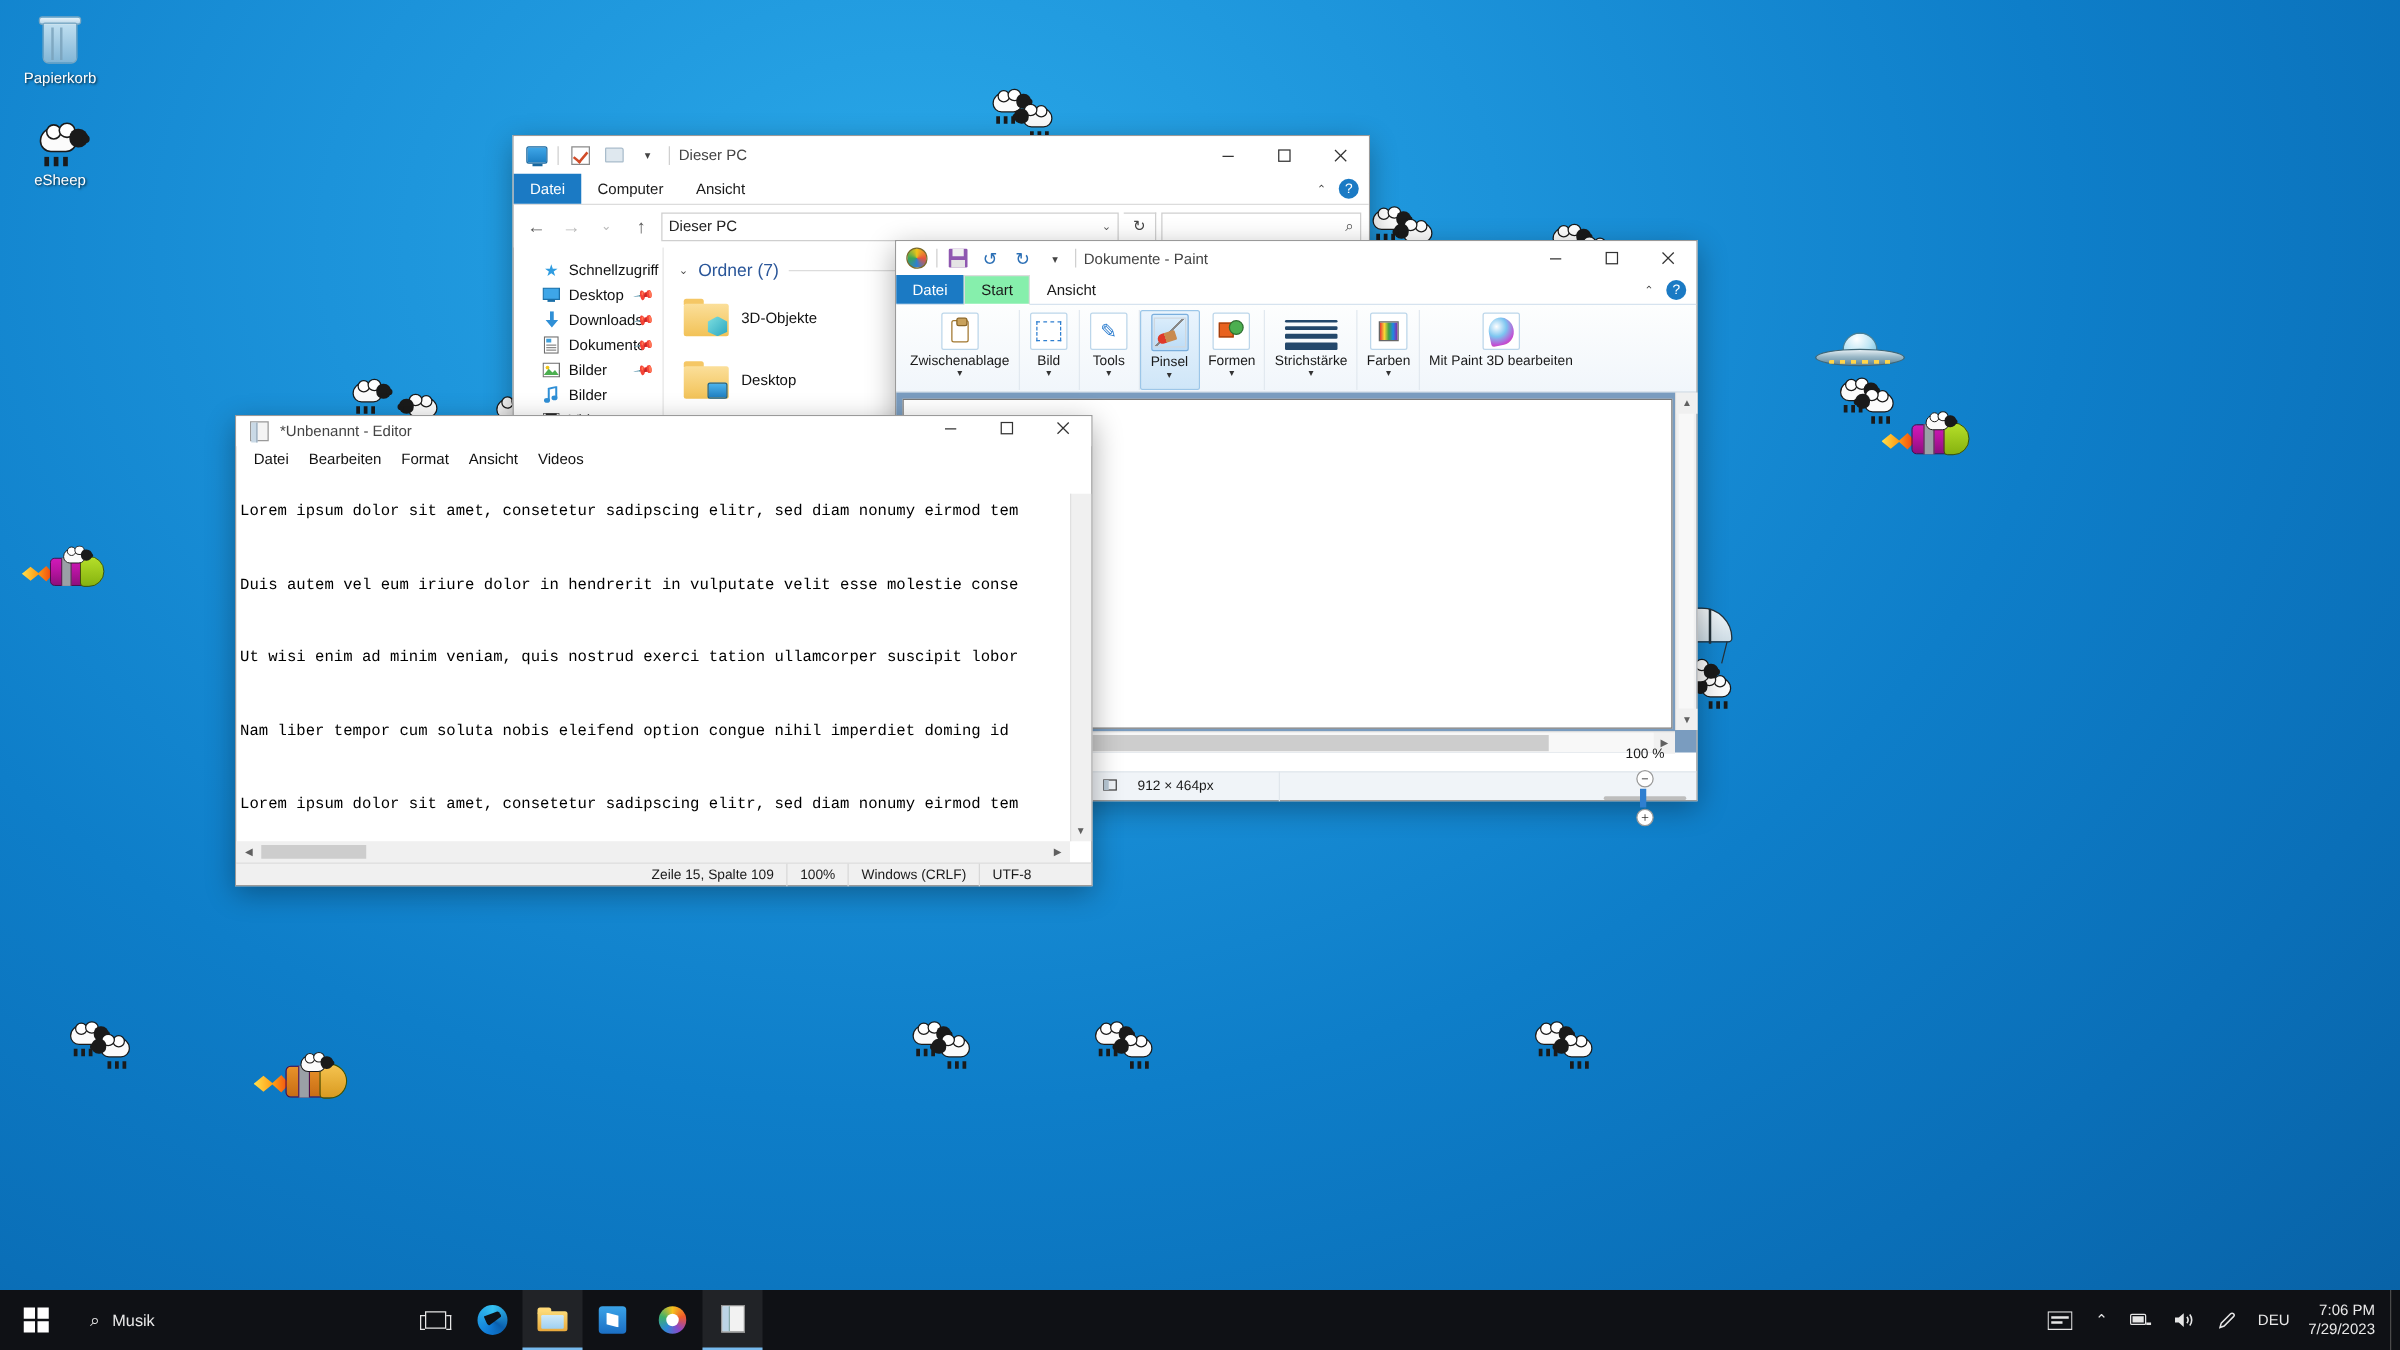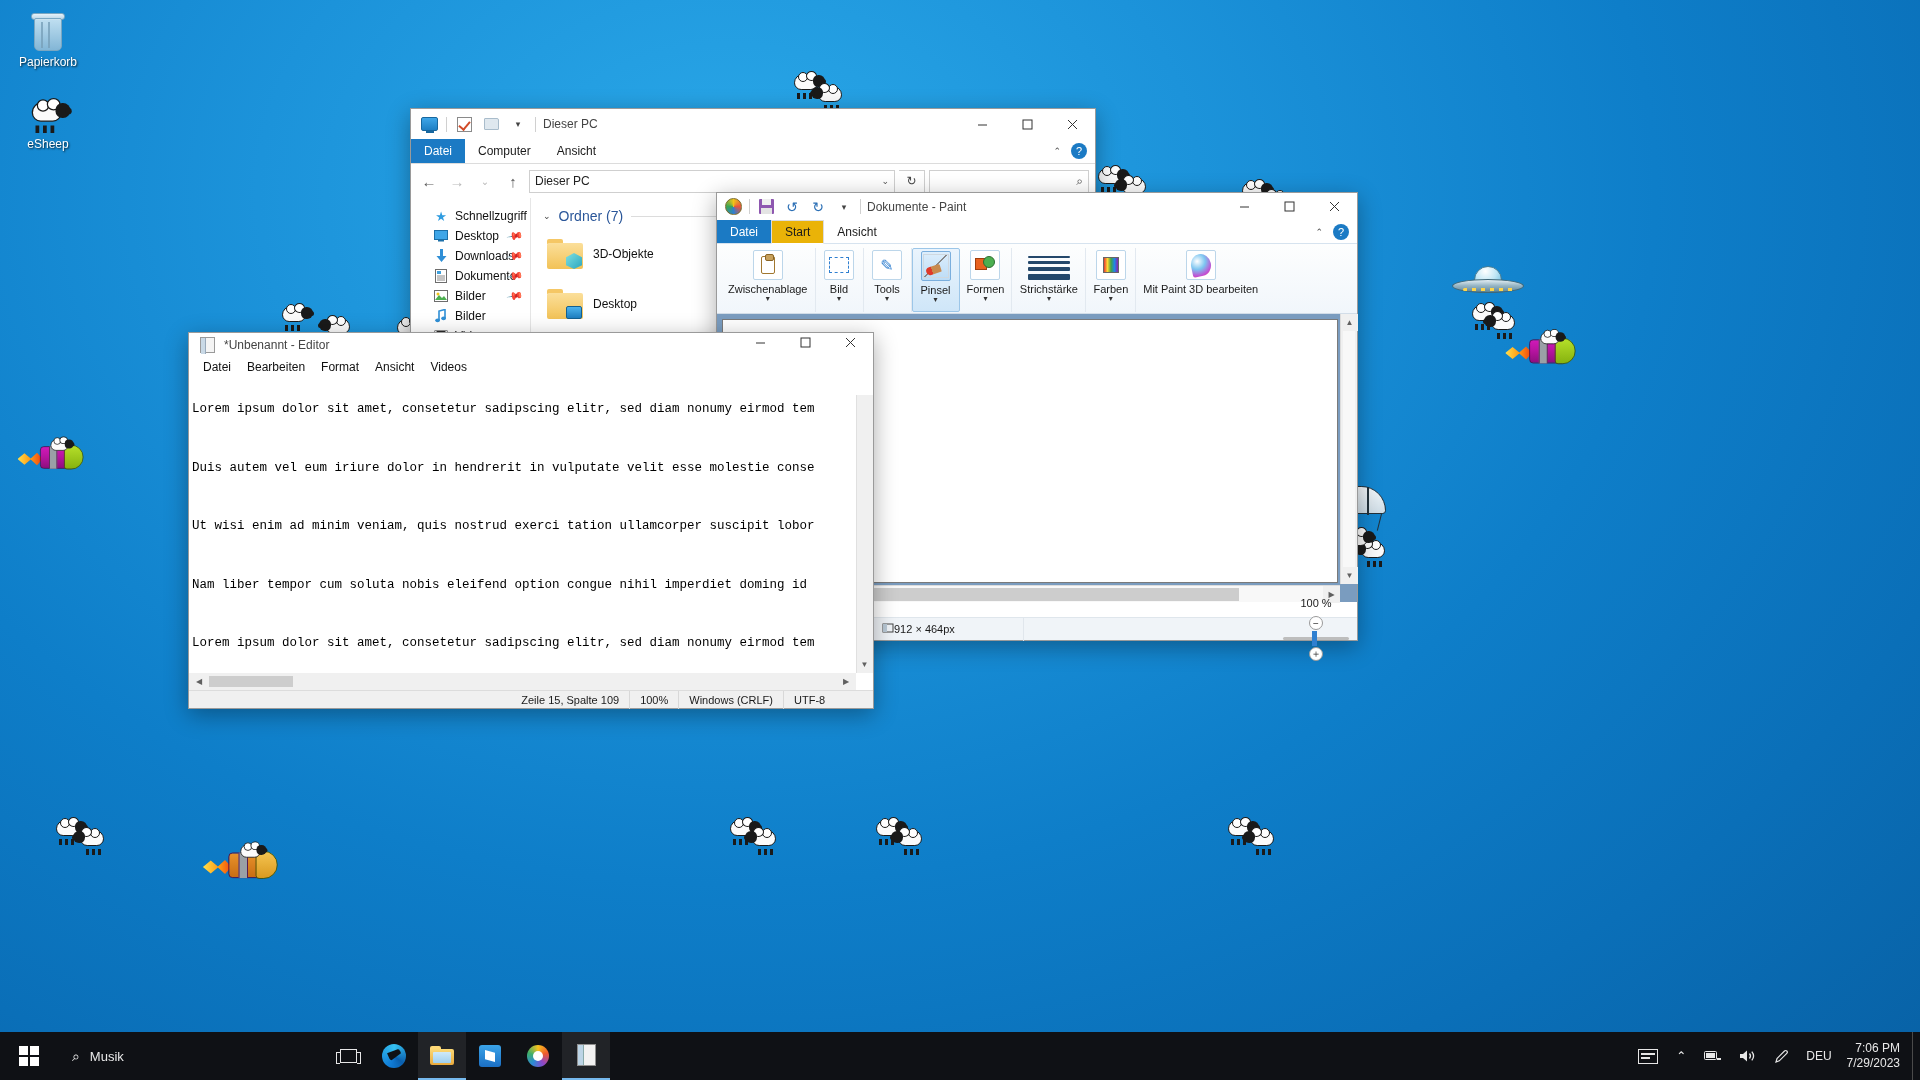--- a/index.html
+++ b/index.html
@@ -105,21 +105,21 @@
   .fldsm { width:15px; height:12px; background:#dfe8ef; border:1px solid #a9bccb; border-radius:1px 2px 1px 1px; }
   .vsep { width:1px; height:15px; background:#d0d0d0; }
   .caret { font-size:9px; color:#444; }
   .wtitle { font-size:12px; color:#444; }
 
   .ribbontabs { height:25px; display:flex; align-items:stretch; font-size:12px;
      border-bottom:1px solid #dcdcdc; background:#fff; }
   .rtab { padding:0 13px; display:flex; align-items:center; color:#1a1a1a; }
   .rtab.file { background:#1b7ac4; color:#fff; }
   .rtab.active { border:1px solid #dcdcdc; border-bottom:1px solid #fff;
-     margin-bottom:-1px; background:#eab308; }
+     margin-bottom:-1px; background:#86efac; }
   .help-q { margin-left:auto; display:flex; align-items:center; gap:10px; padding-right:8px; }
   .circ-q { width:16px; height:16px; border-radius:50%; background:#1b7ac4; color:#fff;
      font-size:11px; display:flex; align-items:center; justify-content:center; }
 
   .navbar { height:34px; display:flex; align-items:center; gap:4px; padding:0 6px;
      background:#fff; }
   .navbtn { width:24px; height:24px; display:flex; align-items:center; justify-content:center;
      color:#5a5a5a; font-size:15px; }
   .navbtn.dim { color:#b9b9b9; }
   .addr { flex:1; height:23px; border:1px solid #cfcfcf; background:#fff; display:flex;
@@ -203,21 +203,21 @@
   .vscroll { position:absolute; right:0; top:0; bottom:18px; width:17px; background:#f0f0f0;
      border-left:1px solid #dcdcdc; display:flex; flex-direction:column; }
   .hscroll { position:absolute; left:0; right:17px; bottom:0; height:17px; background:#f0f0f0;
      border-top:1px solid #dcdcdc; display:flex; }
   .sb-arrow { width:17px; height:17px; display:flex; align-items:center; justify-content:center;
      font-size:8px; color:#606060; background:#f0f0f0; }
   .sb-thumb { background:#cdcdcd; }
   .pt-status { position:absolute; left:0; right:0; bottom:0; height:23px;
      background:#f0f4f8; border-top:1px solid #dfe6ec; display:flex; align-items:center;
      font-size:11px; color:#1a1a1a; }
-  .pt-status .cell { display:flex; align-items:center; gap:0; padding:12px 8px; height:23px;
+  .pt-status .cell { display:flex; align-items:center; gap:16px; padding:12px 8px; height:23px;
      border-right:1px solid #e0e6ec; }
   .zoomwrap { margin-left:auto; display:flex; align-items:center; gap:7px; padding-right:8px;flex-direction:column; }
   .zslider { width:66px; height:3px; background:#bdbdbd; position:relative; border-radius:2px; }
   .zslider .knob { position:absolute; left:44%; top:-6px; width:5px; height:15px; background:#2f7fd0; }
   .zbtn { width:14px; height:14px; border:1px solid #9a9a9a; border-radius:50%; font-size:10px;
      display:flex; align-items:center; justify-content:center; color:#333; background:#fff; }
 
   
   #notepad { left:188px; top:332px; width:686px; height:377px; }
   #notepad .titlebar { height:24px; padding-left:8px; gap:7px; }

